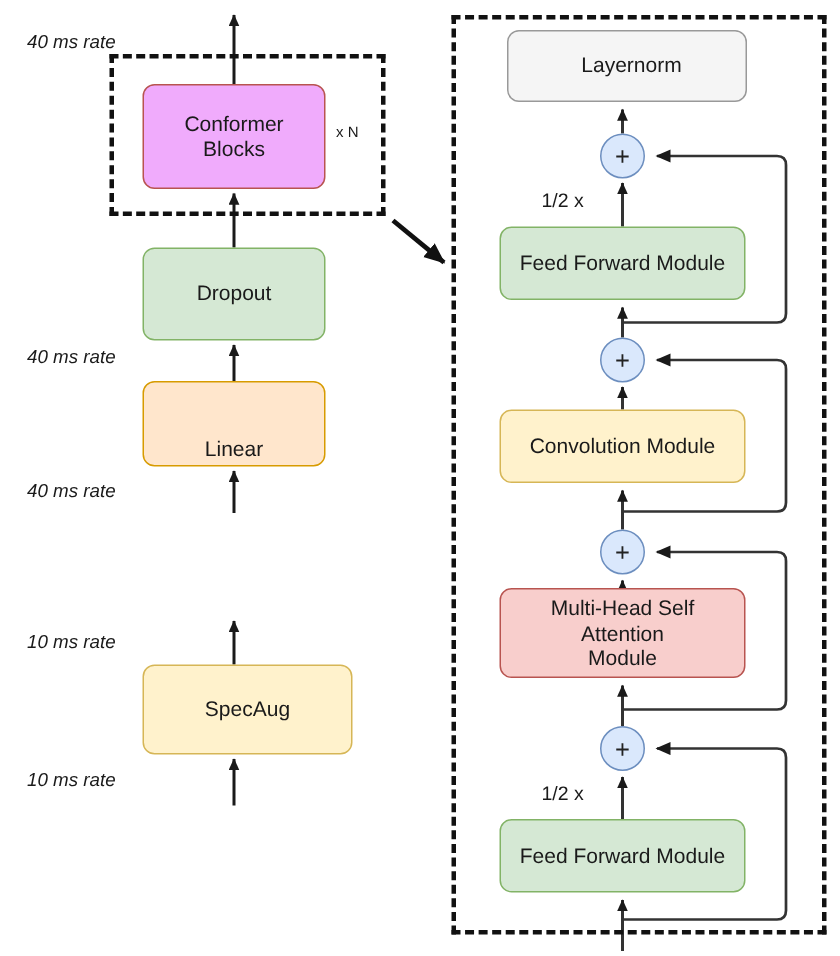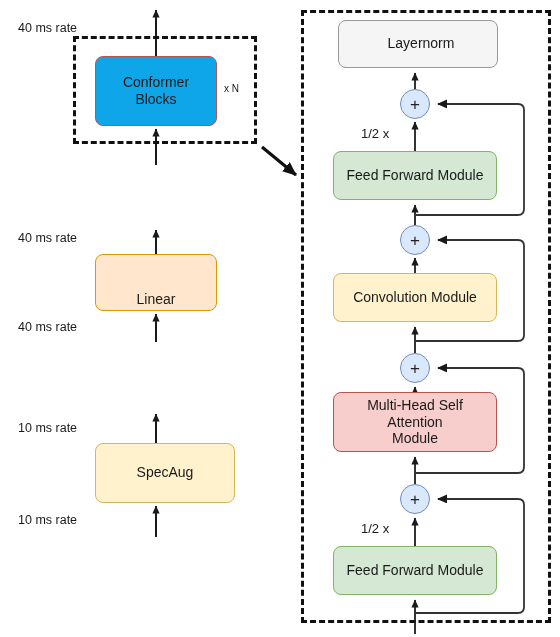--- a/index.html
+++ b/index.html
@@ -37,20 +37,21 @@
     position: absolute;
     box-sizing: border-box;
     border: 3px dashed #111;
     background: transparent;
   }
   .rate-label {
     position: absolute;
     font-size: 12.5px;
     color: #1a1a1a;
     white-space: nowrap;
+    font-style: italic;
   }
   .side-label {
     position: absolute;
     font-size: 10px;
     color: #1a1a1a;
     white-space: nowrap;
   }
   .half-label {
     position: absolute;
     font-size: 13px;
@@ -139,24 +140,27 @@
       <path d="M 415 473 L 518 473 Q 524 473 524 467 L 524 374 Q 524 368 518 368 L 438 368" marker-end="url(#arL)"></path>
 
       <path d="M 415 341 L 518 341 Q 524 341 524 335 L 524 246 Q 524 240 518 240 L 438 240" marker-end="url(#arL)"></path>
 
       <path d="M 415 215 L 518 215 Q 524 215 524 209 L 524 110 Q 524 104 518 104 L 438 104" marker-end="url(#arL)"></path>
     </g>
   </svg>
 
   <div class="dashed-box" style="left:73px; top:36px; width:184px; height:108px;"></div>
 
-  <div class="node" style="left:95px; top:56px; width:122px; height:70px; background:#0ea5e9; border-color:#b85450;">
+  <div class="node" style="left:95px; top:56px; width:122px; height:70px; background:#f0abfc; border-color:#b85450;">
     <span>Conformer Blocks</span>
   </div>
 
+  <div class="node" style="left:95px; top:165px; width:122px; height:62px; background:#d5e8d4; border-color:#82b366;">
+    <span>Dropout</span>
+  </div>
 
   <div class="node" style="left:95px; top:254px; width:122px; height:57px; background:#ffe6cc; border-color:#d79b00;align-items:flex-end;">
     <span>Linear</span>
   </div>
 
 
   <div class="node" style="left:95px; top:443px; width:140px; height:60px; background:#fff2cc; border-color:#d6b656;">
     <span>SpecAug</span>
   </div>
 

